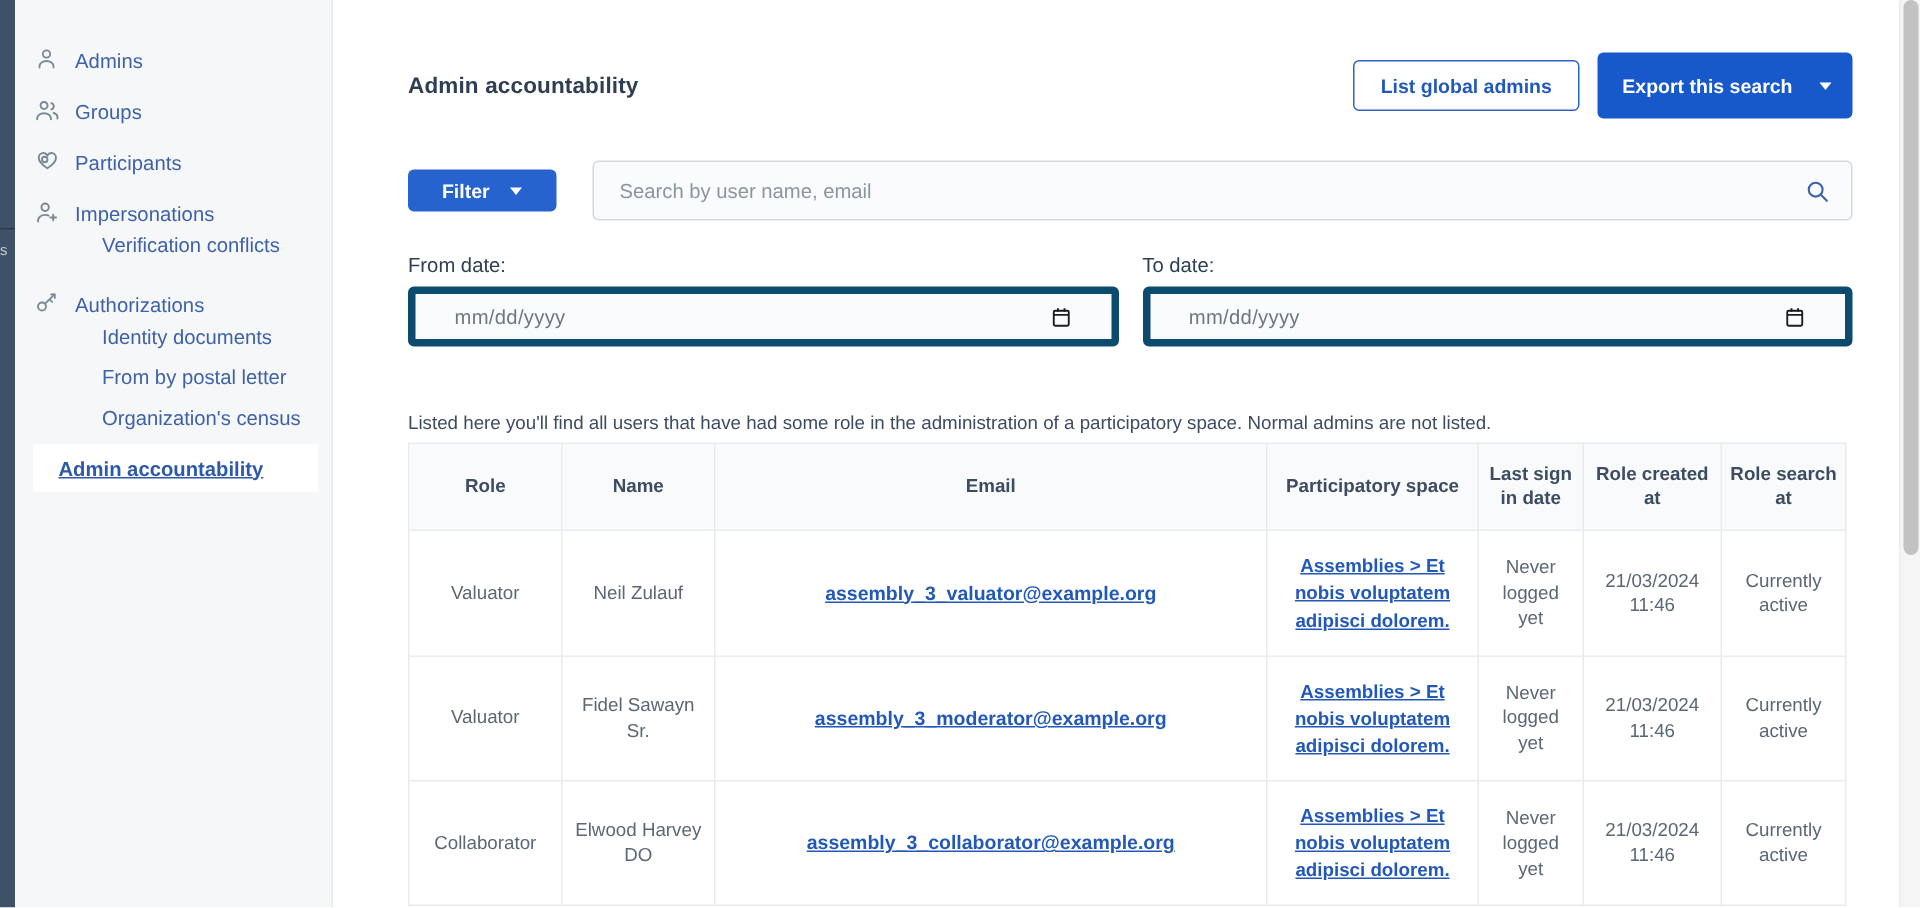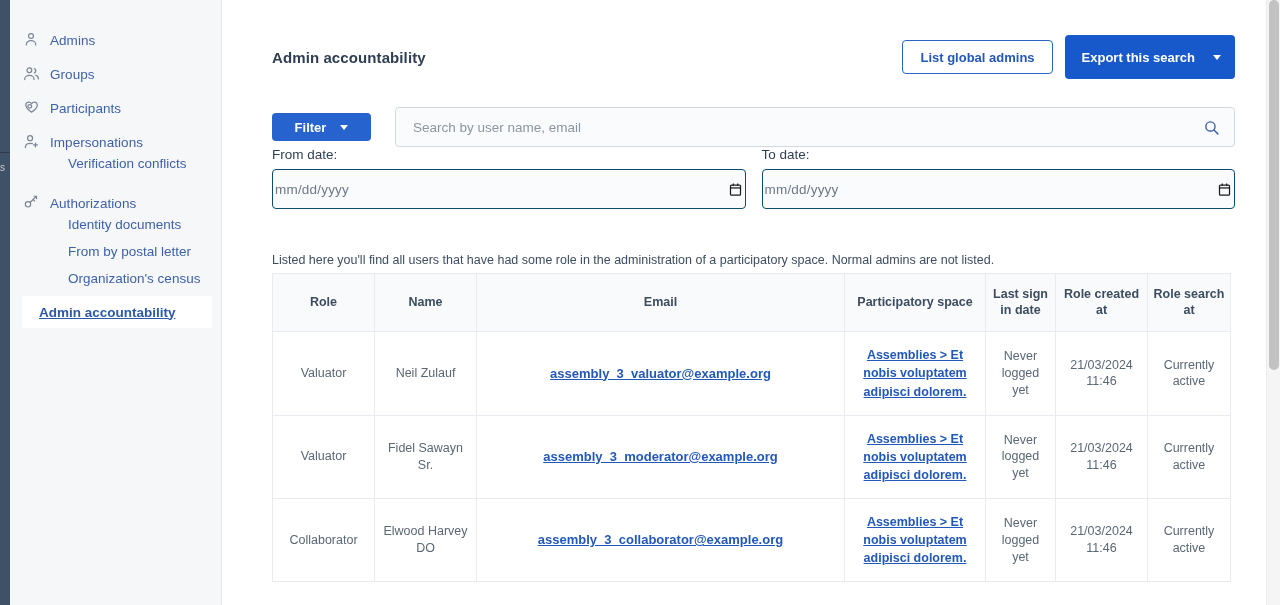--- a/index.html
+++ b/index.html
@@ -195,38 +195,39 @@
     font-size: 13.5px;
     color: #2f3e52;
     font-family: "Liberation Sans", sans-serif;
   }
   .search-wrap input::placeholder { color: #8b95a1; }
   .search-icon { color: #3e61a8; display: flex; }
 
   
   .dates-row {
     display: flex;
+    margin-top: 22px;
     gap: 15px;
   }
   .date-col { flex: 1 1 50%; }
   .date-col + .date-col { margin-left: 1px; }
   .date-label {
     font-size: 13.5px;
     color: #2f3e52;
     margin-bottom: 7px;
   }
   .date-field {
     height: 40px;
-    border: 1px solid #0c4a6e;
+    border: 5px solid #0c4a6e;
     border-radius: 4px;
     background: #fafbfc;
     display: flex;
     align-items: center;
     justify-content: space-between;
-    padding: 0 2px;
+    padding: 0 26px;
   }
   .date-ph {
     font-size: 13.5px;
     color: #6d7886;
     letter-spacing: 0.2px;
   }
   .cal-icon { color: #1c1c1c; display: flex; }
 
   
   .table-note {

